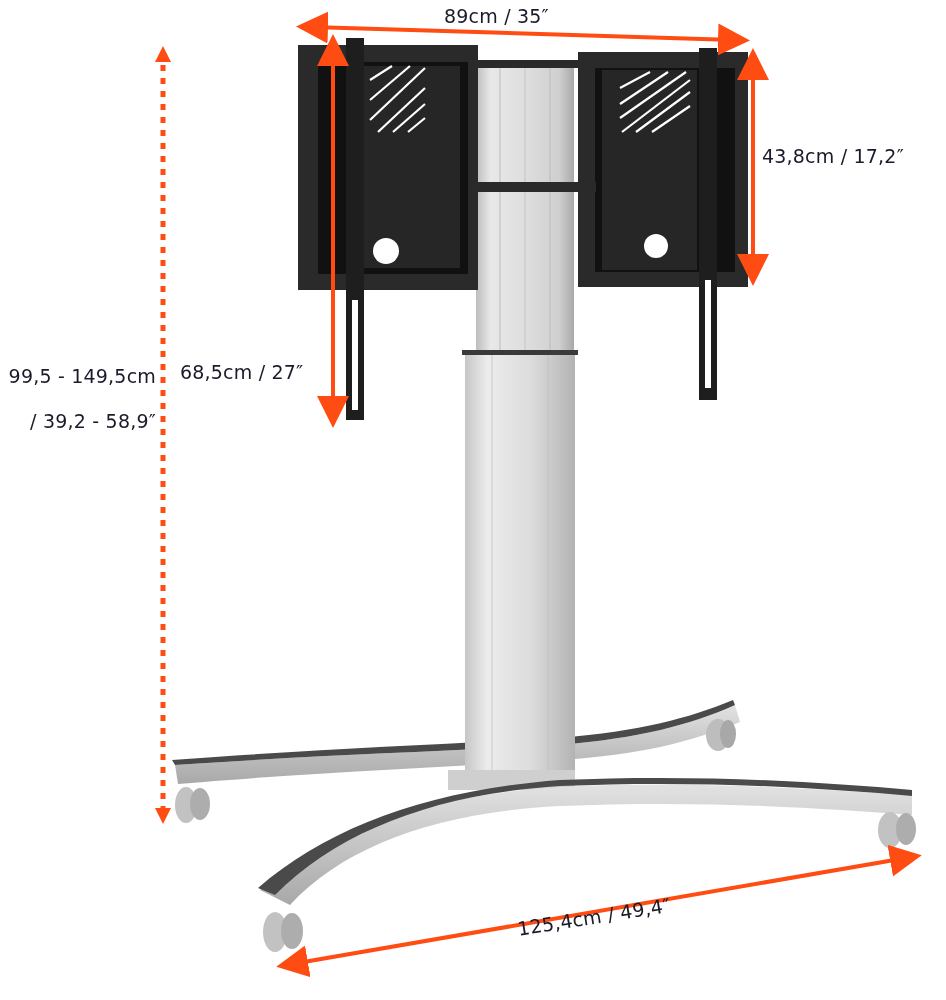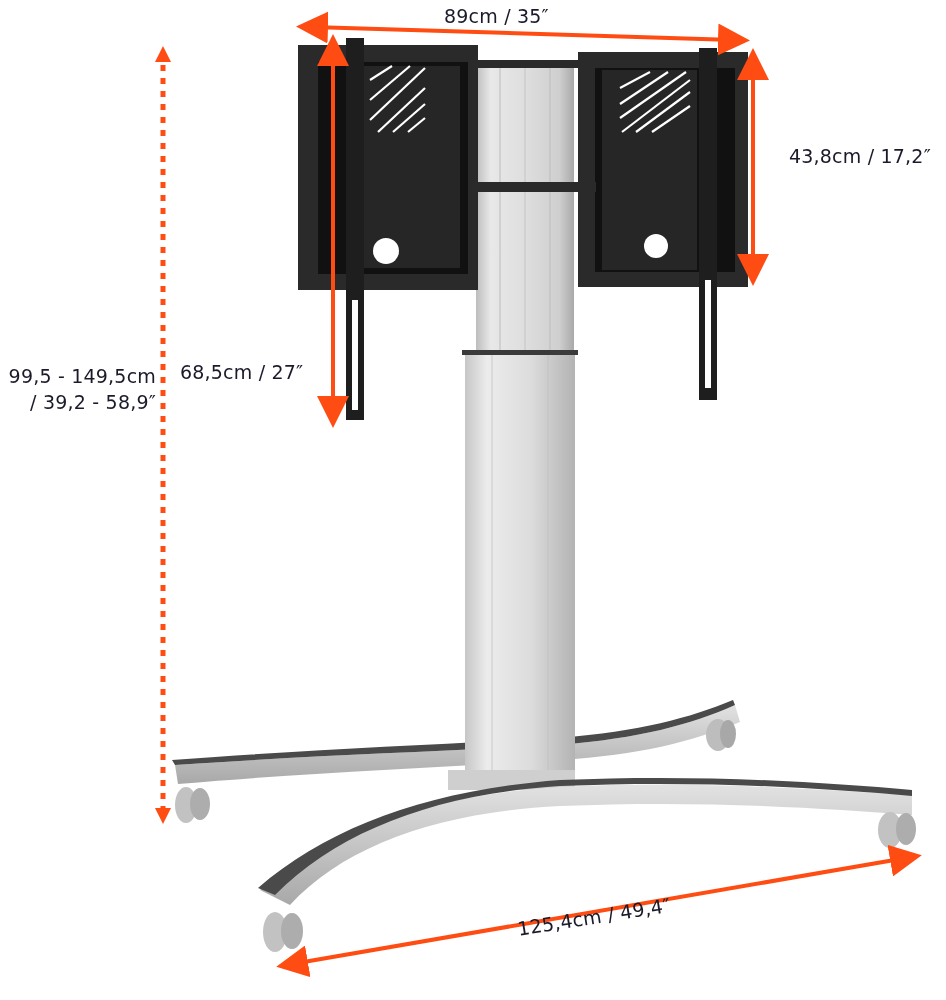--- a/index.html
+++ b/index.html
@@ -129,18 +129,18 @@
       <line x1="753" y1="64" x2="753" y2="270" stroke="#ff4c12" stroke-width="4" marker-start="url(#arrowHeadStart)" marker-end="url(#arrowHead)"></line>
       <line x1="333" y1="50" x2="333" y2="412" stroke="#ff4c12" stroke-width="4" marker-start="url(#arrowHeadStart)" marker-end="url(#arrowHead)"></line>
       <line x1="163" y1="52" x2="163" y2="816" stroke="#ff4c12" stroke-width="5" stroke-dasharray="6,7"></line>
       <path d="M155,62 L163,46 L171,62 Z" fill="#ff4c12"></path>
       <path d="M155,808 L163,824 L171,808 Z" fill="#ff4c12"></path>
       <line x1="292" y1="964" x2="906" y2="858" stroke="#ff4c12" stroke-width="4" marker-start="url(#arrowHeadStart)" marker-end="url(#arrowHead)"></line>
     </g>
   </svg>
 
   <div class="dim-label" style="left:444px; top:5px;">89cm / 35″</div>
-  <div class="dim-label" style="left:762px; top:145px;margin-left:27px;">43,8cm / 17,2″</div>
+  <div class="dim-label" style="left:762px; top:145px;">43,8cm / 17,2″</div>
   <div class="dim-label" style="left:180px; top:325px;margin-top:36px;">68,5cm / 27″</div>
   <div class="dim-label right-align" style="left:0px; top:365px; width:156px;">99,5 - 149,5cm</div>
-  <div class="dim-label right-align" style="left:0px; top:391px; width:156px;">/ 39,2 - 58,9″</div>
+  <div class="dim-label right-align" style="left:0px; top:410px; width:156px;">/ 39,2 - 58,9″</div>
   <div class="dim-label" style="left:516px; top:918px; transform:rotate(-9deg); transform-origin:left top;">125,4cm / 49,4″</div>
 </div>
 
 </body></html>

